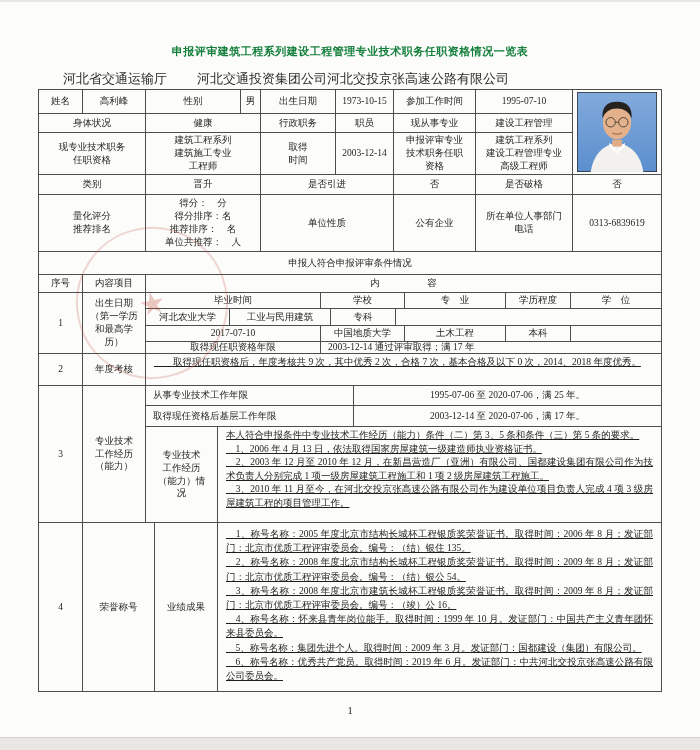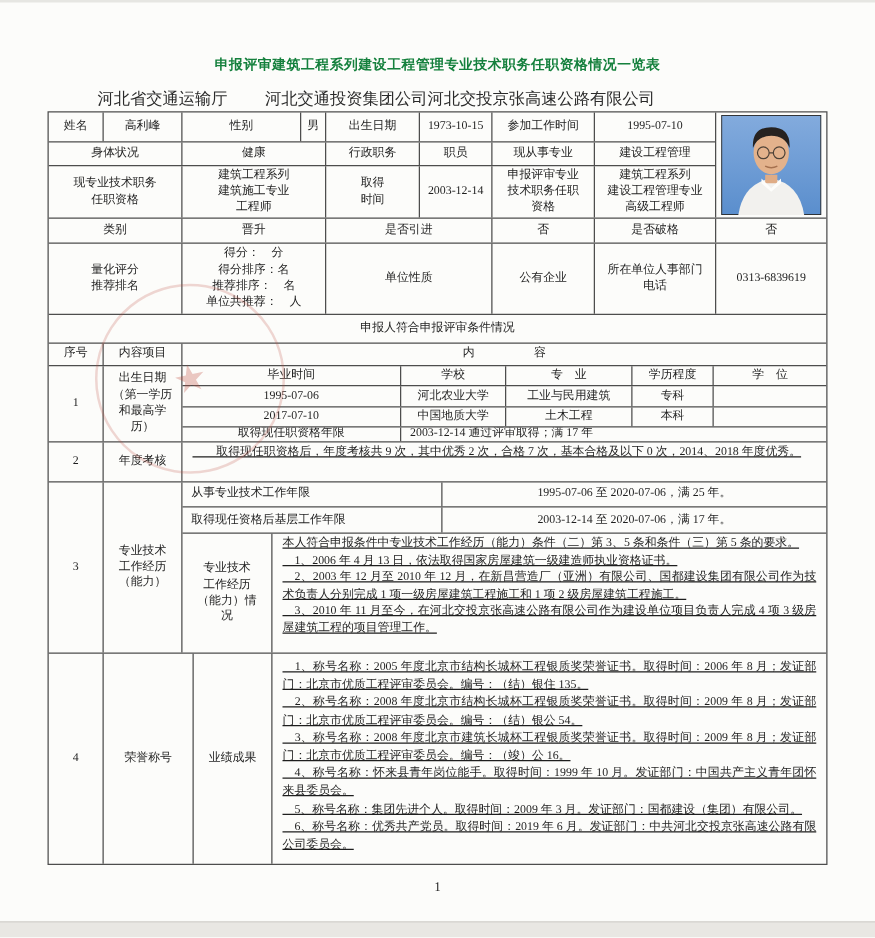--- a/index.html
+++ b/index.html
@@ -4,21 +4,21 @@
 <style>
   html,body{margin:0;padding:0;background:#ffffff;}
   .page{position:relative;width:700px;height:750px;background:#fcfcfa;overflow:hidden;
         font-family:"Liberation Serif","DejaVu Serif",serif;color:#1e1e1e;}
   .scan-top{position:absolute;top:0;left:0;right:0;height:2px;background:#e6e6e2;}
   .scan-bottom{position:absolute;left:0;right:0;top:737px;height:13px;background:#e9e7e3;border-top:1px solid #d3d1cd;}
   .title{position:absolute;top:44px;left:0;width:100%;text-align:center;
          font-family:Liberation Serif, serif;font-weight:700;
          font-size:11px;letter-spacing:.5px;color:#15803d;}
   .orgs{position:absolute;top:70px;left:38px;width:622px;display:flex;font-size:13px;color:#2a2a2a;}
-  .org1{margin-left:40px;} .org2{margin-left:30px;} .org3{}
+  .org1{margin-left:25px;} .org2{margin-left:30px;} .org3{}
   .seal{position:absolute;left:76px;top:227px;width:148px;height:148px;border-radius:50%;
         border:2.5px solid rgba(193,77,62,.22);display:flex;align-items:center;justify-content:center;
         transform:rotate(-12deg);z-index:3;pointer-events:none;}
   .seal-star{font-family:"DejaVu Sans",sans-serif;font-size:30px;color:rgba(193,77,62,.30);}
   .pagenum{position:absolute;top:705px;left:0;width:100%;text-align:center;font-size:10.5px;}
 
   .tbl{position:absolute;left:38px;top:89px;width:622px;height:601px;border:1px solid #4d4d4d;
        display:flex;flex-direction:column;font-size:9.5px;line-height:1.35;z-index:2;}
   .r{display:flex;border-bottom:1px solid #4d4d4d;flex:0 0 auto;min-height:0;}
   .r.nb{border-bottom:none;}
@@ -155,21 +155,20 @@
 历）</div>
       <div class="colwrap last grow" style="border-right:none">
         <div class="r" style="height:15px">
           <div class="c" style="width:175px">毕业时间</div>
           <div class="c" style="width:84px">学校</div>
           <div class="c" style="width:101px">专　业</div>
           <div class="c" style="width:65px">学历程度</div>
           <div class="c last">学　位</div>
         </div>
         <div class="r" style="height:16px">
-          <div class="c" style="width:175px">1995-07-06</div>
           <div class="c" style="width:84px">河北农业大学</div>
           <div class="c" style="width:101px">工业与民用建筑</div>
           <div class="c" style="width:65px">专科</div>
           <div class="c last"></div>
         </div>
         <div class="r" style="height:15px">
           <div class="c" style="width:175px">2017-07-10</div>
           <div class="c" style="width:84px">中国地质大学</div>
           <div class="c" style="width:101px">土木工程</div>
           <div class="c" style="width:65px">本科</div>

